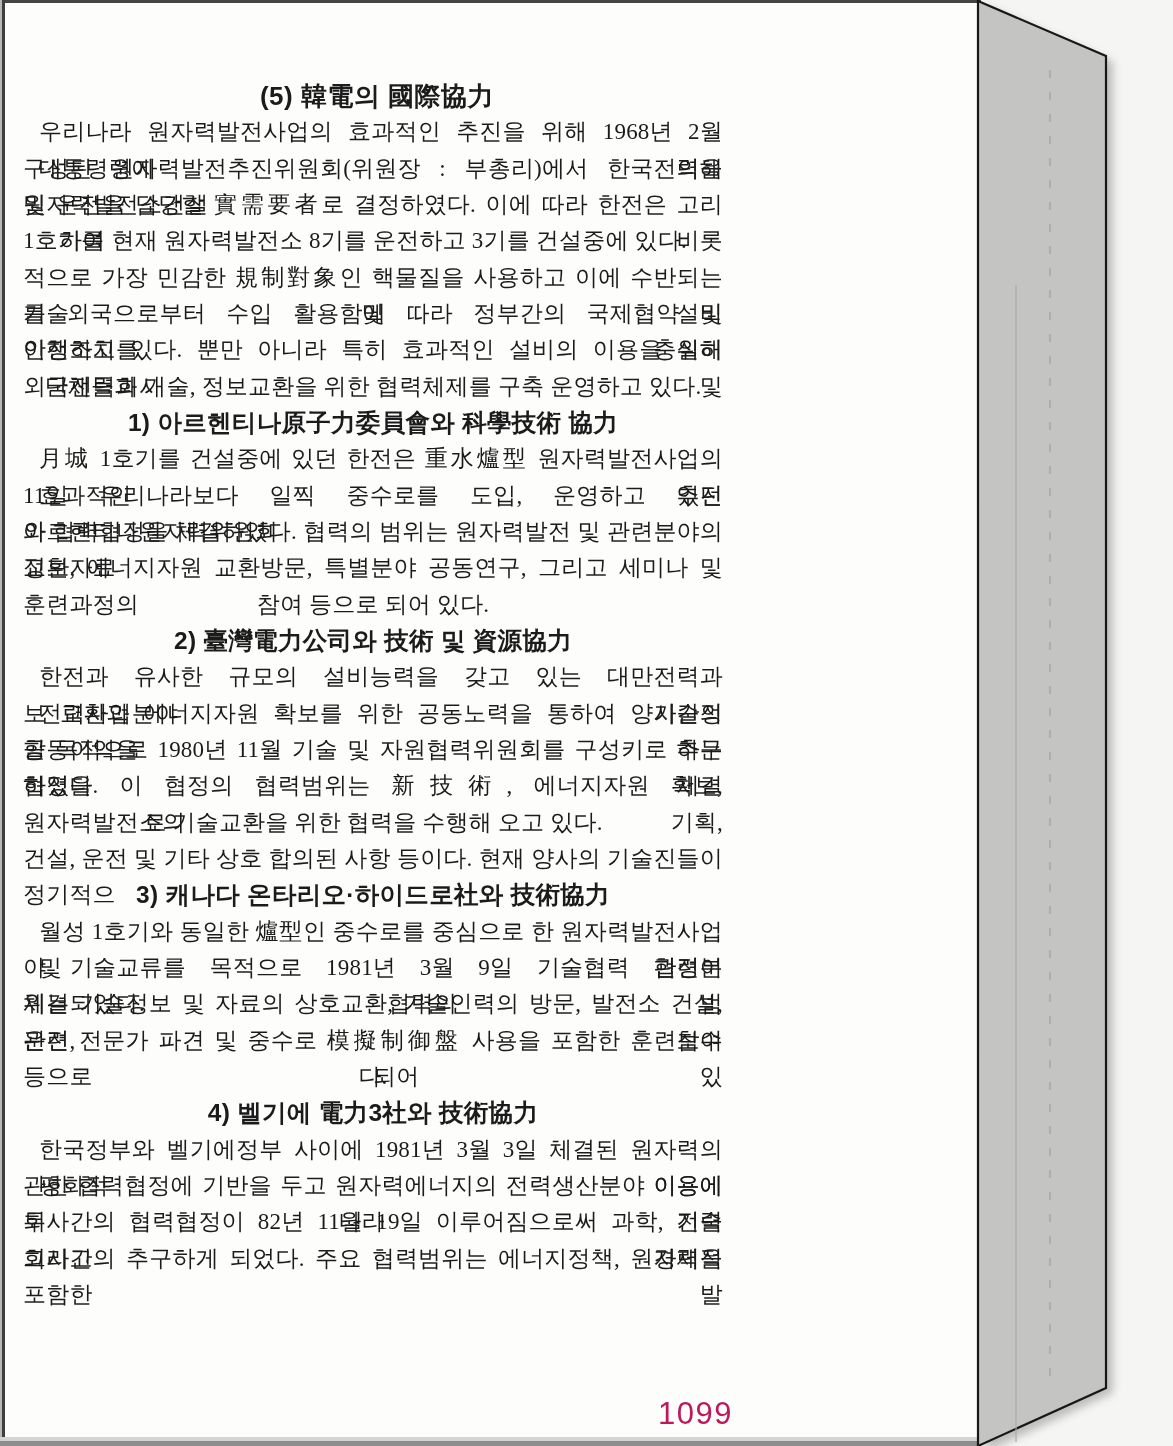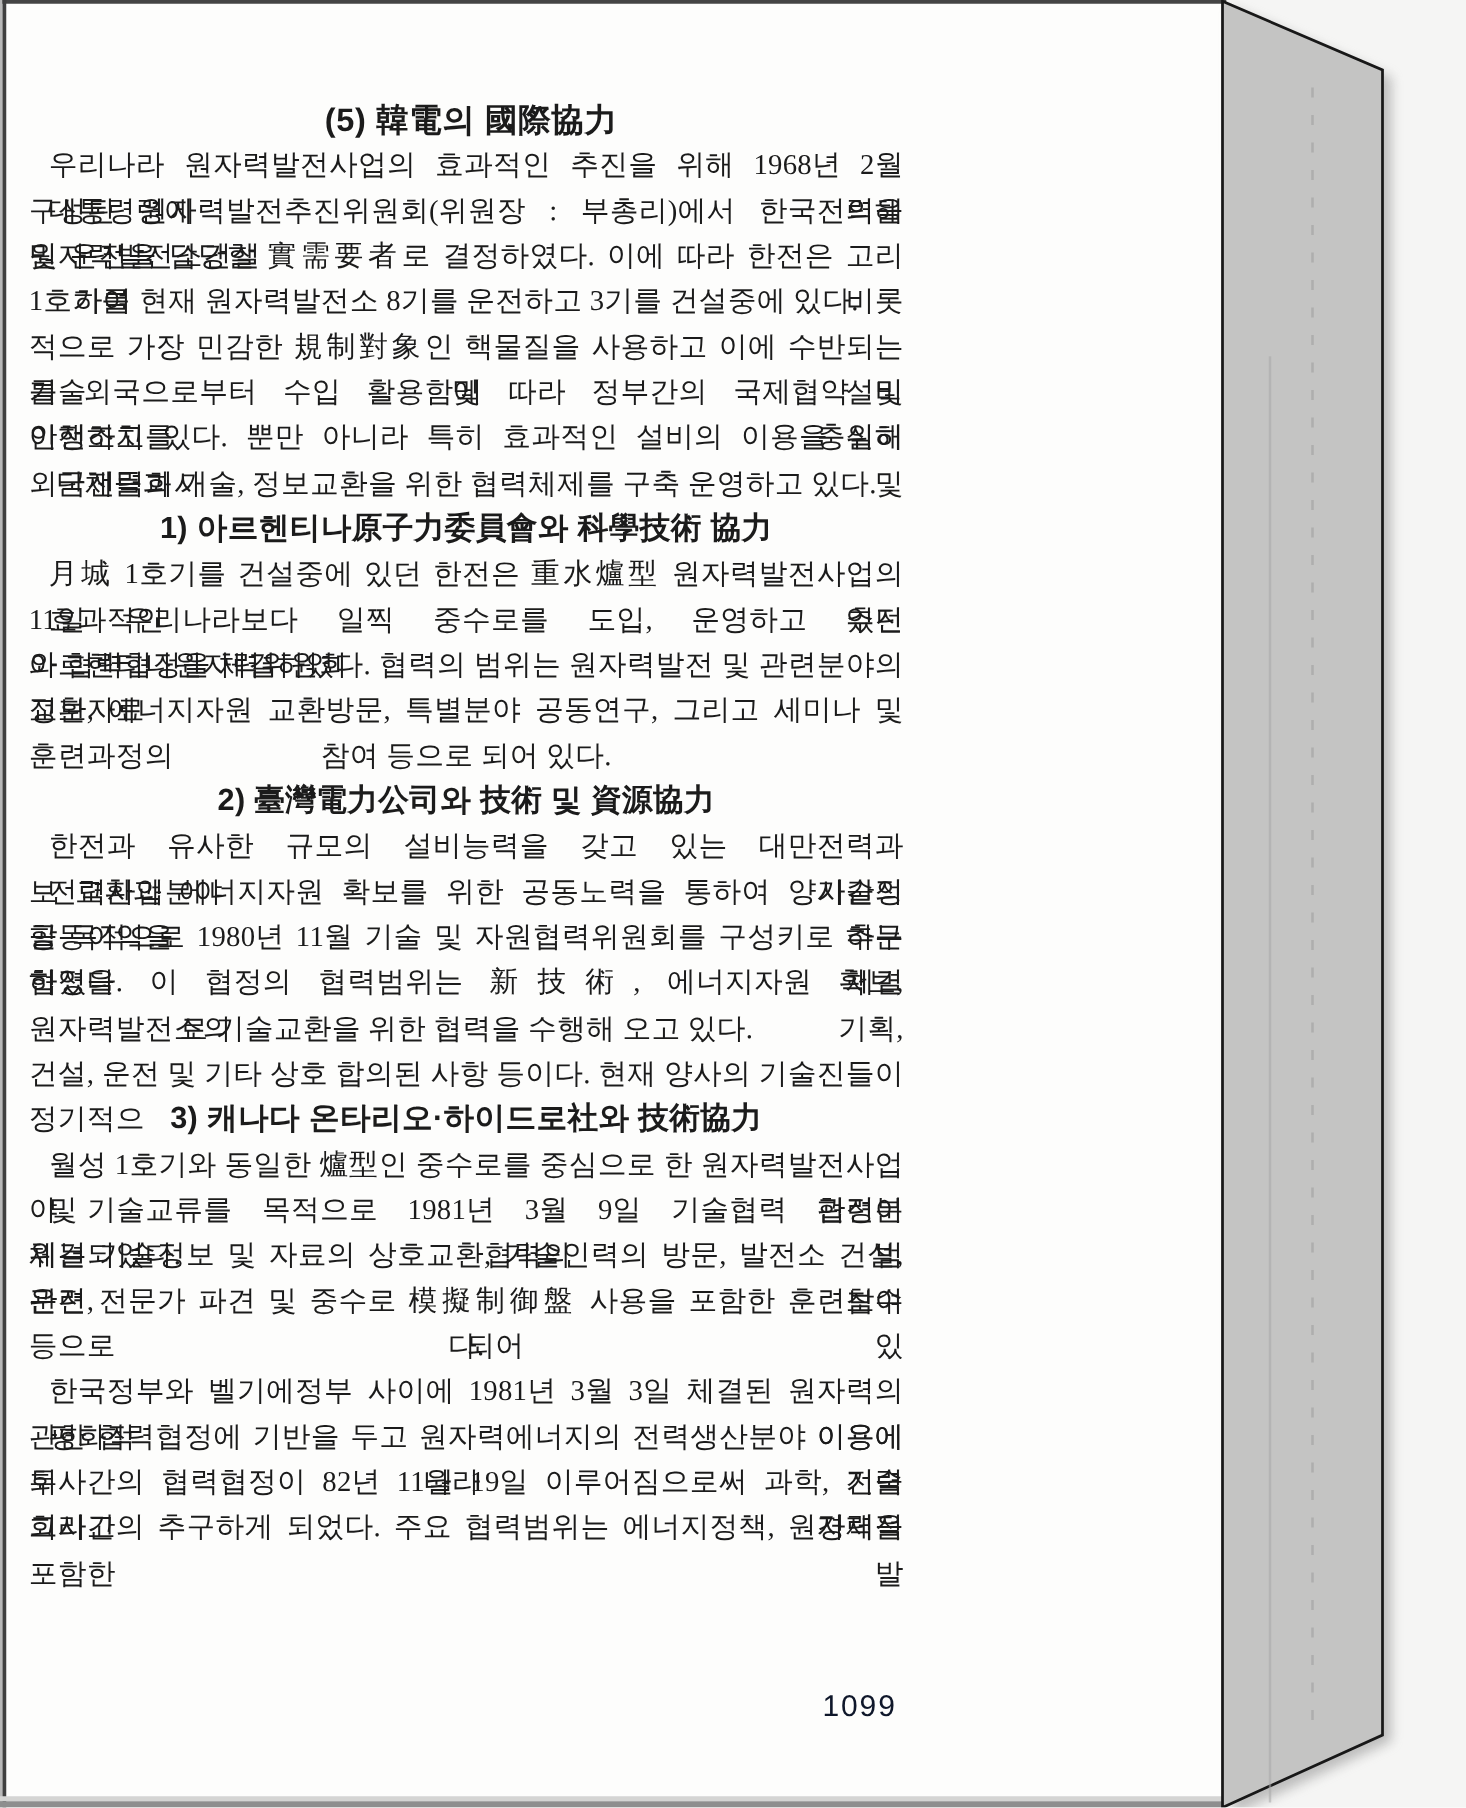--- a/index.html
+++ b/index.html
@@ -46,22 +46,22 @@
     font-weight:bold;font-size:26px;
     padding-left:8px;
     letter-spacing:0.5px;
   }
   .h-sub{
     font-family:"Liberation Sans","DejaVu Sans",sans-serif;
     font-weight:bold;font-size:24.5px;
     letter-spacing:0.3px;
   }
   .page-number{
-    position:absolute;left:658px;top:1352px;
-    font-size:24px;letter-spacing:1.5px;color:#0f172a;
+    position:absolute;left:658px;top:1396px;
+    font-size:31px;letter-spacing:1.5px;color:#be185d;
     font-family:"Liberation Sans","DejaVu Sans",sans-serif;
   }
   
   .fore-edge-svg{position:absolute;left:0;top:0;pointer-events:none;}
 </style>
 </head>
 <body>
 
 <div class="page">
   <div class="edge-top-lite"></div>
@@ -91,20 +91,21 @@
       <div class="ln body j">할 목적으로 1980년 11월 기술 및 자원협력위원회를 구성키로 하는 협정을 체결</div>
       <div class="ln body j">하였다.  이 협정의 협력범위는 新技術,  에너지자원 확보,  원자력발전소의 기획,</div>
       <div class="ln body">로 기술교환을 위한 협력을 수행해 오고 있다.</div>
       <div class="ln body j">건설,  운전 및 기타 상호 합의된 사항 등이다.  현재 양사의 기술진들이 정기적으</div>
       <div class="ln h-sub">3) 캐나다 온타리오·하이드로社와  技術協力</div>
       <div class="ln body j ind">월성 1호기와 동일한 爐型인 중수로를 중심으로 한 원자력발전사업 및 관련분</div>
       <div class="ln body j">야 기술교류를 목적으로 1981년 3월 9일 기술협력 협정이 체결되었다.  협력의 범</div>
       <div class="ln body j">위는 기술정보 및 자료의 상호교환,  기술인력의 방문,  발전소 건설,  운전,  보수</div>
       <div class="ln body j">관련 전문가 파견 및 중수로 模擬制御盤 사용을 포함한 훈련참여 등으로 되어 있</div>
       <div class="ln body">다.</div>
+      <div class="ln h-sub">4) 벨기에 電力3社와  技術協力</div>
       <div class="ln body j ind">한국정부와 벨기에정부 사이에 1981년 3월 3일 체결된 원자력의 평화적 이용에</div>
       <div class="ln body j">관한 협력협정에 기반을 두고 원자력에너지의 전력생산분야 이용에 두 나라 전력</div>
       <div class="ln body j">회사간의 협력협정이 82년 11월 19일 이루어짐으로써 과학,  기술 그리고 경제적</div>
       <div class="ln body j">회사간의 추구하게 되었다.  주요 협력범위는 에너지정책,  원자력을 포함한 발</div>
     </div>
 
   <div class="page-number">1099</div>
 
   <div class="edge-bottom-lite"></div>
   <div class="edge-bottom"></div>

